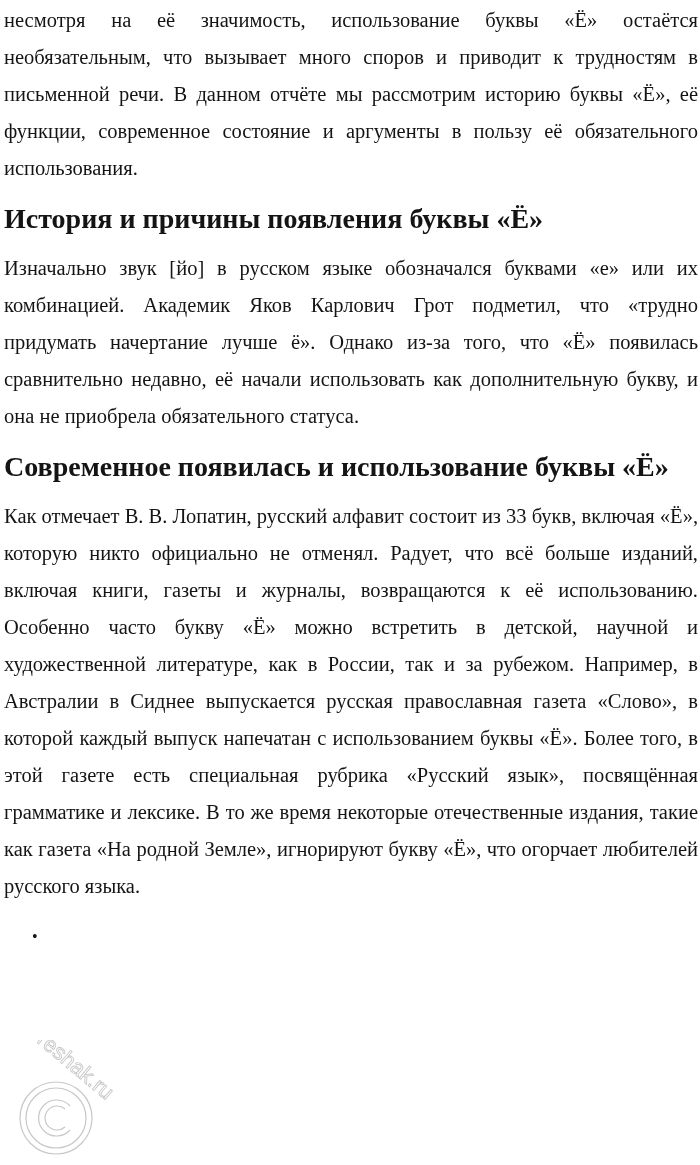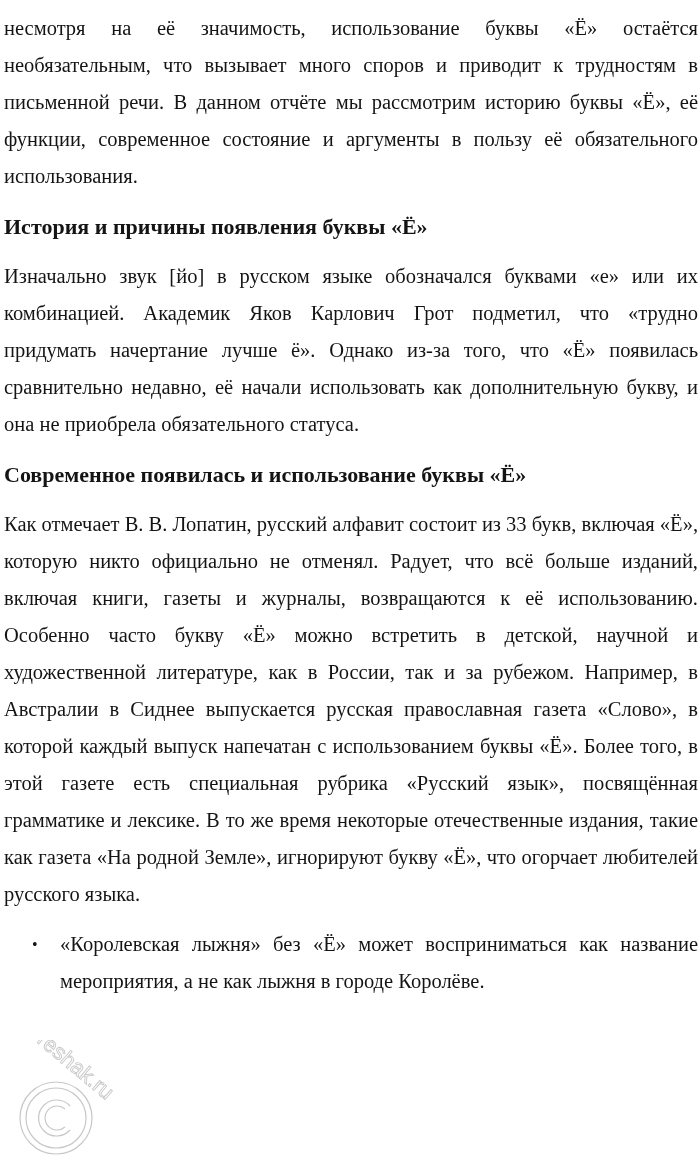--- a/index.html
+++ b/index.html
@@ -11,36 +11,36 @@
       width: 700px;
       height: 1165px;
       overflow: hidden;
       position: relative;
       font-family: "Liberation Serif", serif;
       color: #141414;
     }
     .page {
       position: absolute;
       left: 4px;
-      top: 12px;
+      top: 4px;
       width: 694px;
       font-family: Liberation Serif, serif;
     }
     p.body {
       margin: 0;
       font-size: 20.5px;
       line-height: 37px;
       text-align: justify;
       text-align-last: left;
       padding-top: 0;
     }
     .para-first { margin-top: -2px !important; }
     h2.heading {
       margin: 0;
-      font-size: 22px;
+      font-size: 28px;
       line-height: 37px;
       font-weight: bold;
       padding-top: 13px;
       padding-bottom: 13px;
     }
     ul.bullets {
       list-style: none;
       margin: 0;
       padding: 0;
     }
@@ -78,21 +78,20 @@
   <h2 class="heading">История и причины появления буквы «Ё»</h2>
   <p class="body">Изначально звук [йо] в русском языке обозначался буквами «е» или их комбинацией. Академик Яков Карлович Грот подметил, что «трудно придумать начертание лучше ё». Однако из-за того, что «Ё» появилась сравнительно недавно, её начали использовать как дополнительную букву, и она не приобрела обязательного статуса.</p>
 
   <h2 class="heading">Современное появилась и использование буквы «Ё»</h2>
   <p class="body">Как отмечает В. В. Лопатин, русский алфавит состоит из 33 букв, включая «Ё», которую никто официально не отменял. Радует, что всё больше изданий, включая книги, газеты и журналы, возвращаются к её использованию. Особенно часто букву «Ё» можно встретить в детской, научной и художественной литературе, как в России, так и за рубежом. Например, в Австралии в Сиднее выпускается русская православная газета «Слово», в которой каждый выпуск напечатан с использованием буквы «Ё». Более того, в этой газете есть специальная рубрика «Русский язык», посвящённая грамматике и лексике. В то же время некоторые отечественные издания, такие как газета «На родной Земле», игнорируют букву «Ё», что огорчает любителей русского языка.</p>
 
 
   <ul class="bullets">
     <li>
       <span class="bullet">•</span>
-      <span>«Королевская лыжня» без «Ё» может восприниматься как название мероприятия, а не как лыжня в городе Королёве.</span>
     </li>
   </ul>
 </div>
 
 <div class="watermark">
   <svg width="120" height="130" viewBox="0 0 120 130">
     <circle cx="42" cy="78" r="36" fill="none" stroke="#9a9a9a" stroke-width="1.2"></circle>
     <circle cx="42" cy="78" r="30" fill="none" stroke="#9a9a9a" stroke-width="1.2"></circle>
     <path d="M56 66 A18 18 0 1 0 56 90" fill="none" stroke="#9a9a9a" stroke-width="1.2"></path>
     <path d="M51 69 A12 12 0 1 0 51 87" fill="none" stroke="#9a9a9a" stroke-width="1.2"></path>

